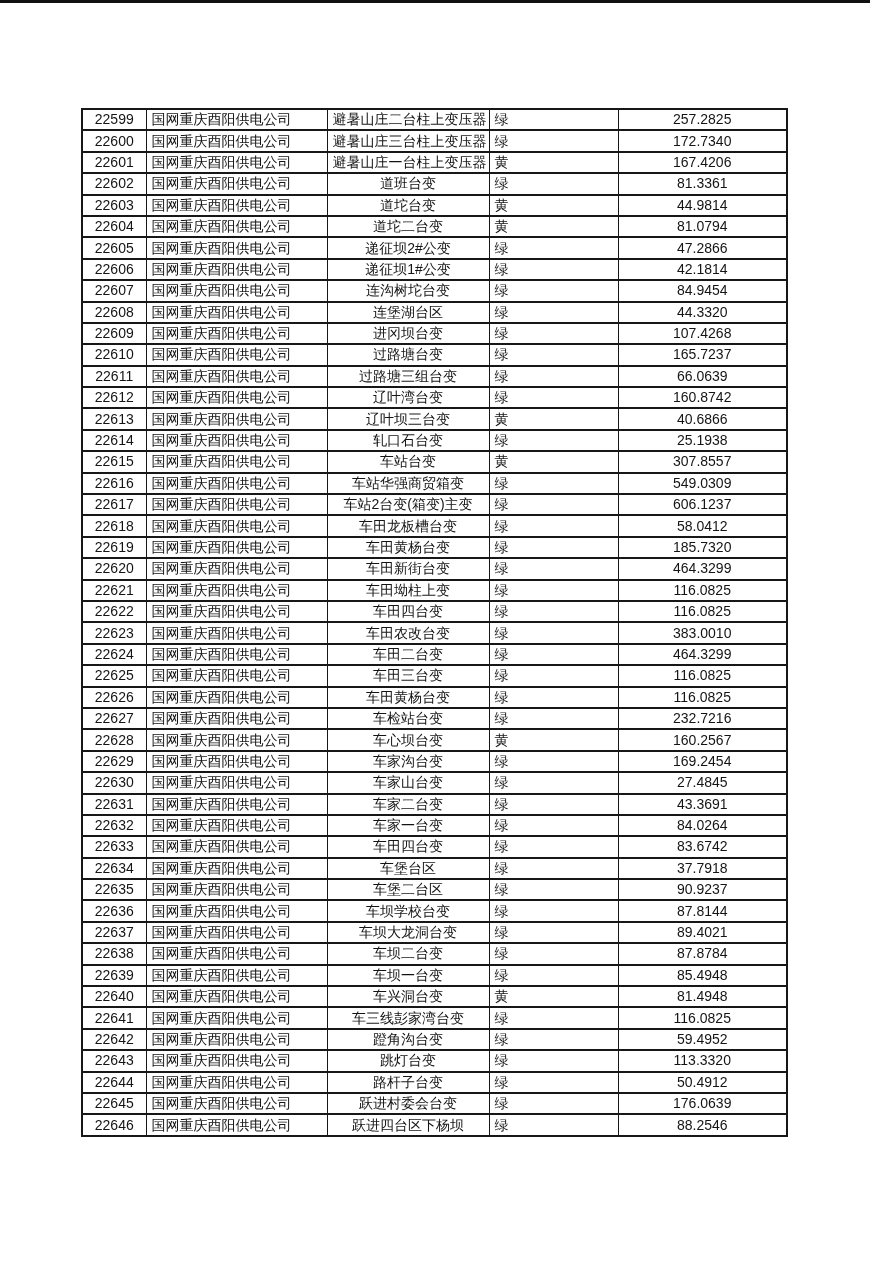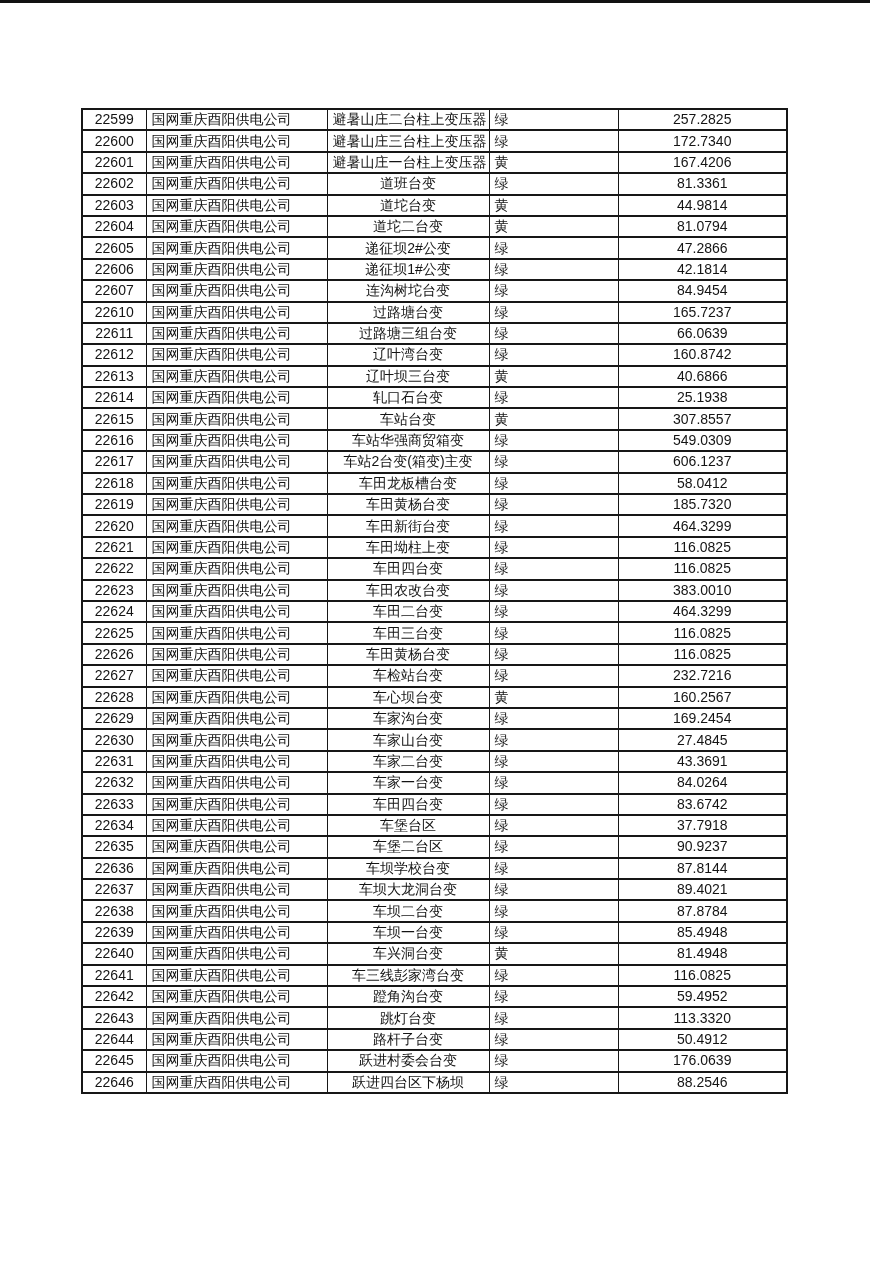--- a/index.html
+++ b/index.html
@@ -124,20 +124,34 @@
         <td class="c-value">42.1814</td>
       </tr>
       <tr>
         <td class="c-id">22607</td>
         <td class="c-company">国网重庆酉阳供电公司</td>
         <td class="c-station">连沟树坨台变</td>
         <td class="c-status">绿</td>
         <td class="c-value">84.9454</td>
       </tr>
       <tr>
+        <td class="c-id">22608</td>
+        <td class="c-company">国网重庆酉阳供电公司</td>
+        <td class="c-station">连堡湖台区</td>
+        <td class="c-status">绿</td>
+        <td class="c-value">44.3320</td>
+      </tr>
+      <tr>
+        <td class="c-id">22609</td>
+        <td class="c-company">国网重庆酉阳供电公司</td>
+        <td class="c-station">进冈坝台变</td>
+        <td class="c-status">绿</td>
+        <td class="c-value">107.4268</td>
+      </tr>
+      <tr>
         <td class="c-id">22610</td>
         <td class="c-company">国网重庆酉阳供电公司</td>
         <td class="c-station">过路塘台变</td>
         <td class="c-status">绿</td>
         <td class="c-value">165.7237</td>
       </tr>
       <tr>
         <td class="c-id">22611</td>
         <td class="c-company">国网重庆酉阳供电公司</td>
         <td class="c-station">过路塘三组台变</td>

